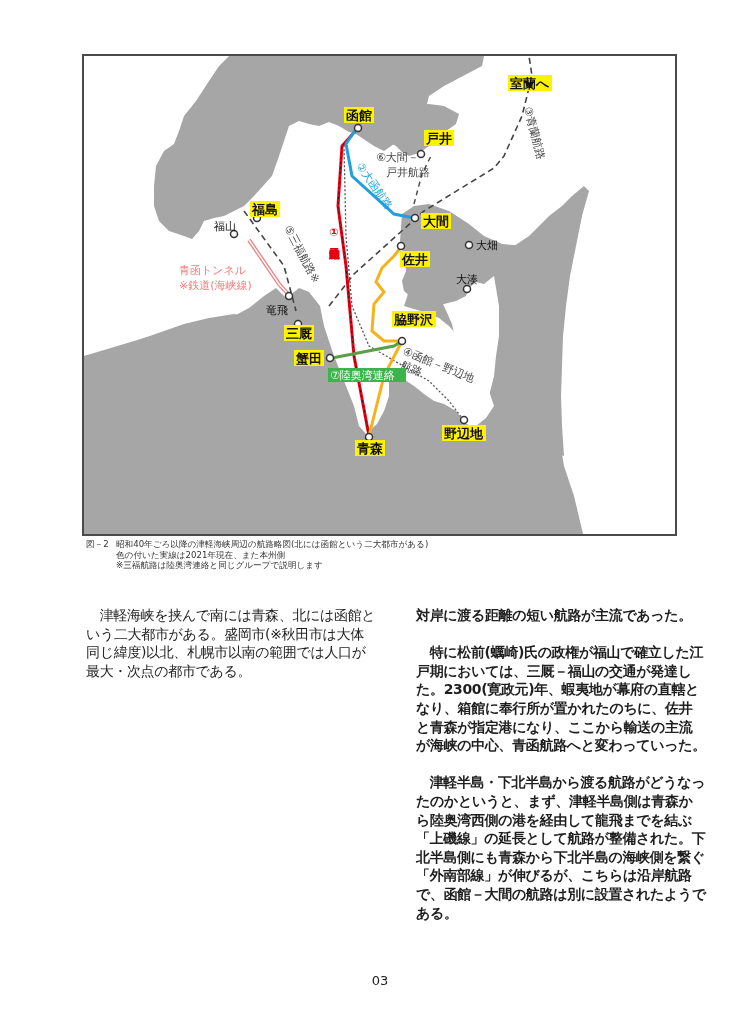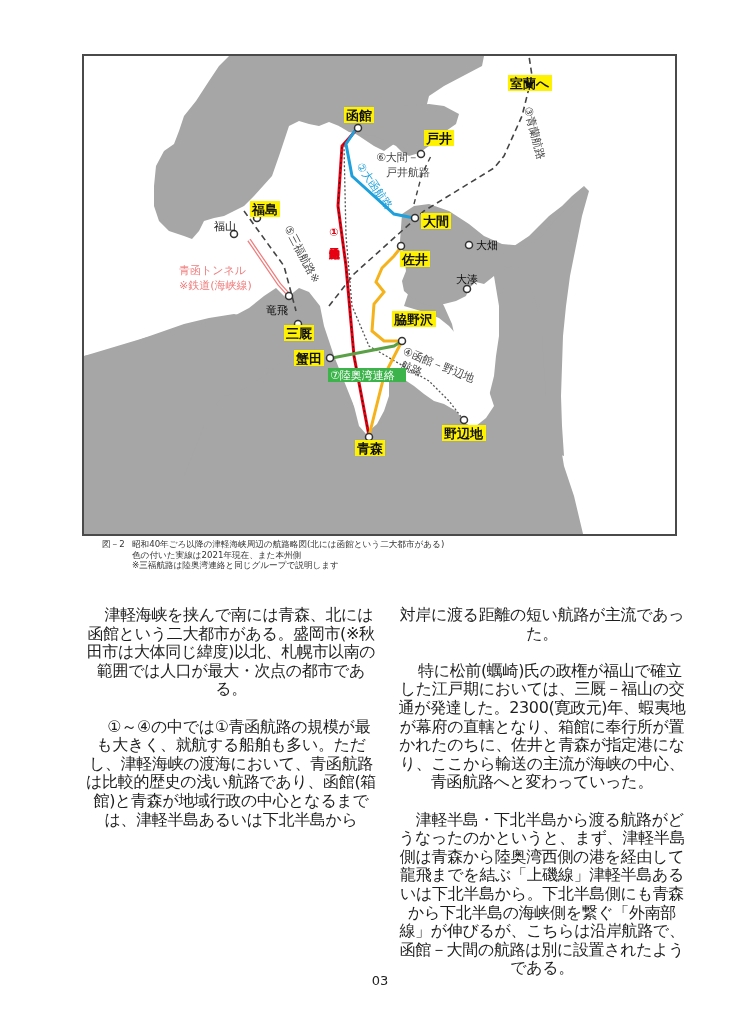--- a/index.html
+++ b/index.html
@@ -1,28 +1,28 @@
 <!DOCTYPE html>
 <html><head>
 <meta charset="utf-8">
 <style>
   html, body { margin:0; padding:0; background:#ffffff; }
   body { width:734px; height:1024px; position:relative; overflow:hidden;
          font-family:"DejaVu Sans", sans-serif; color:#1a1a1a; }
   .map-frame { position:absolute; left:82px; top:54px; width:595px; height:482px;
                border:2px solid #4a4a4a; box-sizing:border-box; background:#fff; overflow:hidden; }
   .map-frame svg { position:absolute; left:0; top:0; }
-  .caption { position:absolute; left:102px; top:539px; font-size:8.6px; line-height:10.6px; color:#333; }
+  .caption { position:absolute; left:86px; top:539px; font-size:8.6px; line-height:10.6px; color:#333; }
   .caption .row { display:flex; }
   .caption .fig { width:30px; flex:none; }
   .caption .indent { padding-left:30px; }
-  .col { position:absolute; top:606px; width:290px; font-size:16px; line-height:18.6px;
-         letter-spacing:-0.35px; color:#1e1e1e;text-align:center; }
+  .col { position:absolute; top:606px; width:290px; font-size:14px; line-height:18.6px;
+         letter-spacing:-0.35px; color:#1e1e1e; }
   .col.left { left:86px; }
-  .col.right { left:397px; }
+  .col.right { left:416px;font-weight:bold; }
   .col p { margin:0 0 18.6px 0; white-space:pre-line; }
   .page-num { position:absolute; left:0; width:734px; top:973px; text-align:center;
               font-size:13px; color:#222; transform:translateX(13px); }
   .lbl { font-family:"DejaVu Sans", sans-serif; }
 </style>
 </head>
 <body>
 
 <div class="map-frame">
   <svg width="595" height="482" viewBox="0 0 595 482">
@@ -130,22 +130,21 @@
   <div class="row">
     <span class="fig">図－2</span>
     <span>昭和40年ごろ以降の津軽海峡周辺の航路略図(北には函館という二大都市がある)</span>
   </div>
   <div class="indent">色の付いた実線は2021年現在、また本州側</div>
   <div class="indent">※三福航路は陸奥湾連絡と同じグループで説明します</div>
 </div>
 
 <div class="col left">
   <p>　津軽海峡を挟んで南には青森、北には函館という二大都市がある。盛岡市(※秋田市は大体同じ緯度)以北、札幌市以南の範囲では人口が最大・次点の都市である。</p>
-  <p>　①～④の中では①青函航路の規模が最も大きく、就航する船舶も多い。ただし、津軽海峡の渡海において、青函航路は比較的歴史の浅い航路であり、函館(箱館)と青森が地域行政の中心となるまでは、津軽半島あるいは下北半島から</p>
 </div>
 
 <div class="col right">
   <p>対岸に渡る距離の短い航路が主流であった。</p>
   <p>　特に松前(蠣崎)氏の政権が福山で確立した江戸期においては、三厩－福山の交通が発達した。2300(寛政元)年、蝦夷地が幕府の直轄となり、箱館に奉行所が置かれたのちに、佐井と青森が指定港になり、ここから輸送の主流が海峡の中心、青函航路へと変わっていった。</p>
-  <p>　津軽半島・下北半島から渡る航路がどうなったのかというと、まず、津軽半島側は青森から陸奥湾西側の港を経由して龍飛までを結ぶ「上磯線」津軽半島あるいは下北半島から。下北半島側にも青森から下北半島の海峡側を繋ぐ「外南部線」が伸びるが、こちらは沿岸航路で、函館－大間の航路は別に設置されたようである。</p>
+  <p>　津軽半島・下北半島から渡る航路がどうなったのかというと、まず、津軽半島側は青森から陸奥湾西側の港を経由して龍飛までを結ぶ「上磯線」の延長として航路が整備された。下北半島側にも青森から下北半島の海峡側を繋ぐ「外南部線」が伸びるが、こちらは沿岸航路で、函館－大間の航路は別に設置されたようである。</p>
 </div>
 
 <div class="page-num">03</div>
 
 </body></html>

